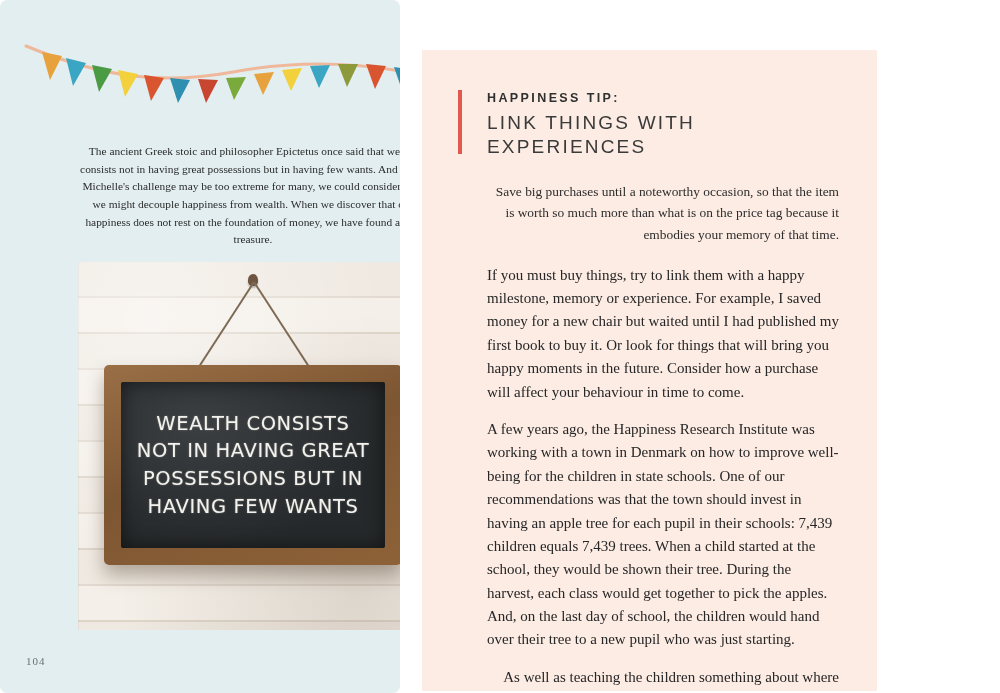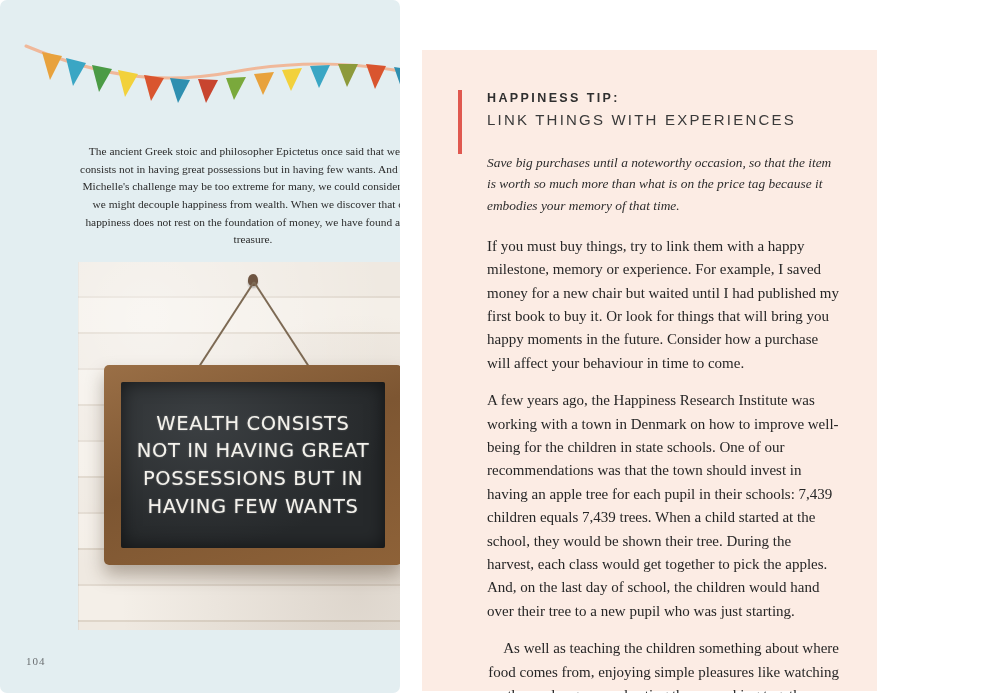--- a/index.html
+++ b/index.html
@@ -176,33 +176,33 @@
   .tip-eyebrow {
     font-family: "Liberation Sans", sans-serif;
     font-size: 12.5px;
     letter-spacing: 2.4px;
     font-weight: bold;
     color: #2f2f2f;
     margin: 0 0 6px 0;
   }
   .tip-title {
     font-family: "Liberation Sans", sans-serif;
-    font-size: 15px;
+    font-size: 19px;
     letter-spacing: 2.2px;
     font-weight: normal;
     color: #3a3a3a;
     margin: 0 0 22px 0;
     line-height: 1.25;
   }
   .tip-lede {
-    font-style: italic;
     font-size: 13.4px;
     line-height: 1.62;
     color: #2d2d2d;
     margin: 0 0 18px 0;
+    text-align: right;
   }
   .tip-body p {
     font-size: 15px;
     line-height: 1.56;
     color: #262626;
     margin: 0 0 14px 0;
     text-align: left;
   }
   .tip-body p:last-child { margin-bottom: 0; text-align: right; }
 </style>

